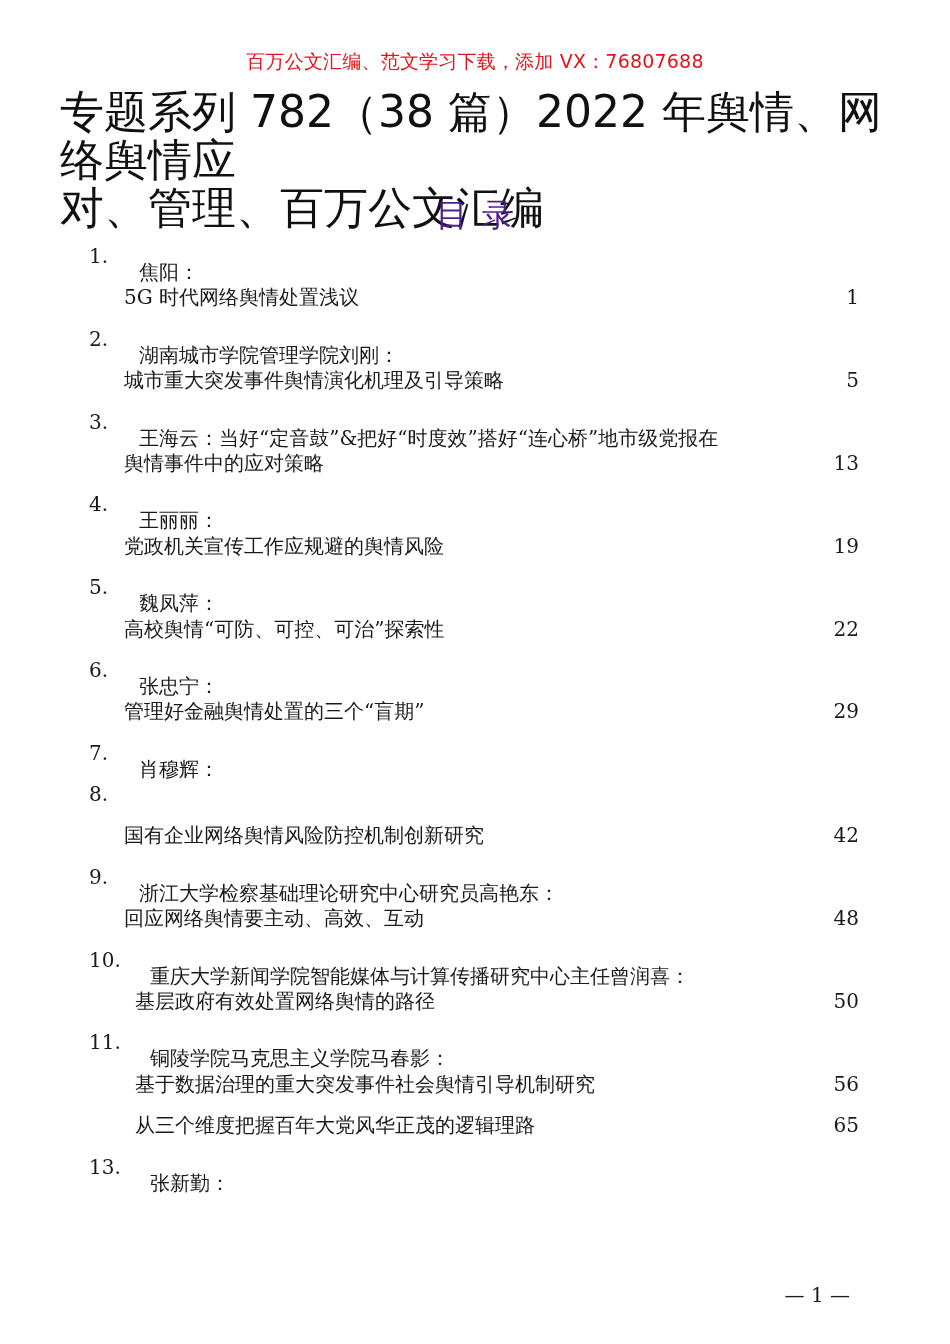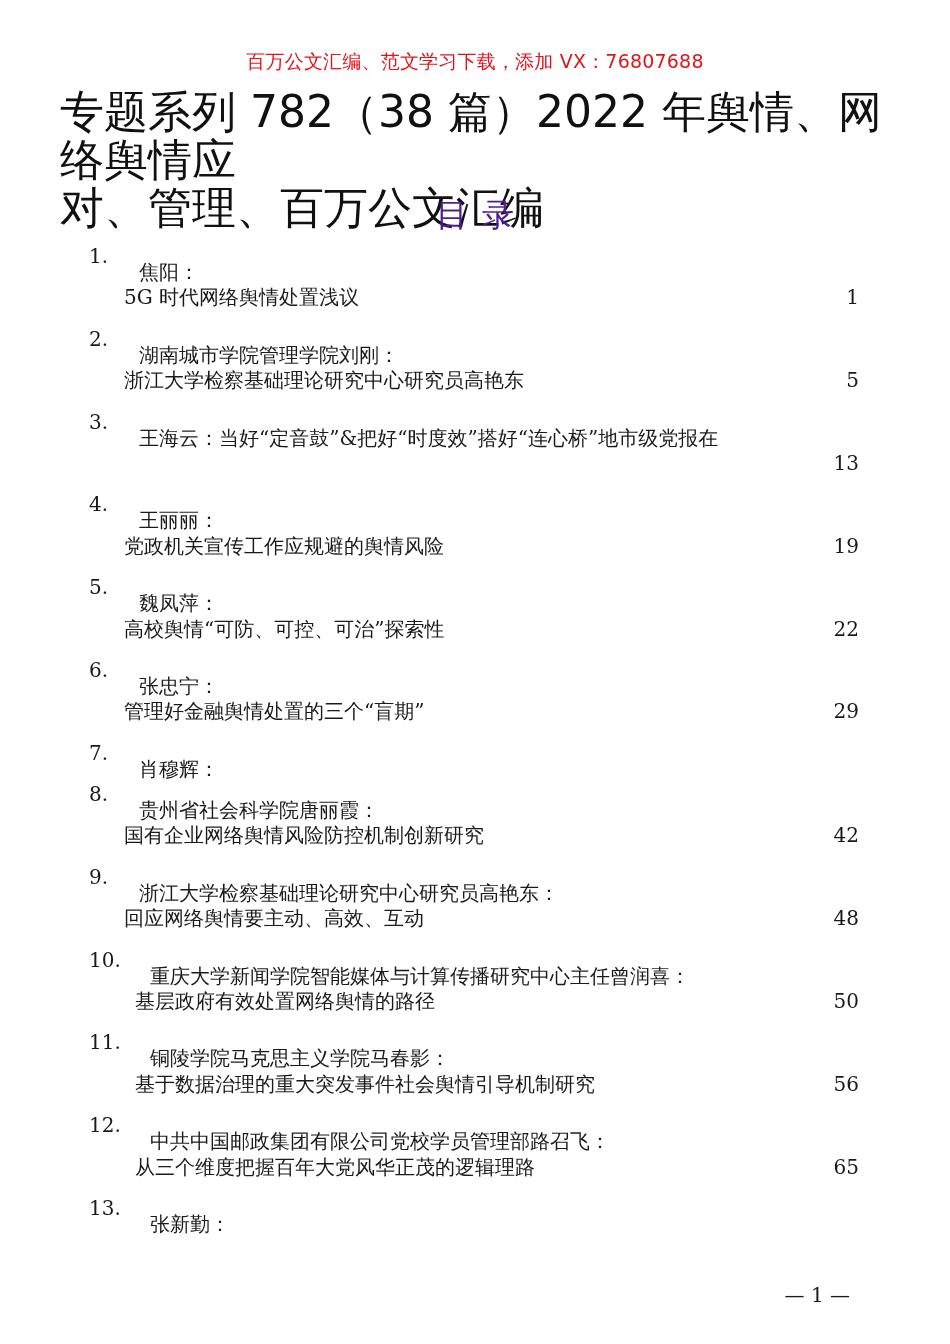--- a/index.html
+++ b/index.html
@@ -61,29 +61,30 @@
     <div class="toc-line">
       <span class="toc-subtitle">5G 时代网络舆情处置浅议</span>
       <span class="toc-page">1</span>
     </div>
 
     <div class="toc-line">
       <span class="toc-num">2.</span>
       <span class="toc-author">湖南城市学院管理学院刘刚：</span>
     </div>
     <div class="toc-line">
-      <span class="toc-subtitle">浙江大学检察基础理论研究中心研究员高艳东</span>
+      <span class="toc-subtitle">城市重大突发事件舆情演化机理及引导策略</span>
       <span class="toc-page">5</span>
     </div>
 
     <div class="toc-line">
       <span class="toc-num">3.</span>
       <span class="toc-author">王海云：当好“定音鼓”&amp;把好“时度效”搭好“连心桥”地市级党报在</span>
     </div>
     <div class="toc-line">
+      <span class="toc-subtitle">舆情事件中的应对策略</span>
       <span class="toc-page">13</span>
     </div>
 
     <div class="toc-line">
       <span class="toc-num">4.</span>
       <span class="toc-author">王丽丽：</span>
     </div>
     <div class="toc-line">
       <span class="toc-subtitle">党政机关宣传工作应规避的舆情风险</span>
       <span class="toc-page">19</span>
@@ -107,21 +108,20 @@
       <span class="toc-page">29</span>
     </div>
 
     <div class="toc-line">
       <span class="toc-num">7.</span>
       <span class="toc-author">肖穆辉：</span>
     </div>
 
     <div class="toc-line">
       <span class="toc-num">8.</span>
-      <span class="toc-author">贵州省社会科学院唐丽霞：</span>
     </div>
     <div class="toc-line">
       <span class="toc-subtitle">国有企业网络舆情风险防控机制创新研究</span>
       <span class="toc-page">42</span>
     </div>
 
     <div class="toc-line">
       <span class="toc-num">9.</span>
       <span class="toc-author">浙江大学检察基础理论研究中心研究员高艳东：</span>
     </div>
@@ -142,24 +142,20 @@
     <div class="toc-line">
       <span class="toc-num">11.</span>
       <span class="toc-author wide">铜陵学院马克思主义学院马春影：</span>
     </div>
     <div class="toc-line">
       <span class="toc-subtitle wide">基于数据治理的重大突发事件社会舆情引导机制研究</span>
       <span class="toc-page">56</span>
     </div>
 
     <div class="toc-line">
-      <span class="toc-num">12.</span>
-      <span class="toc-author wide">中共中国邮政集团有限公司党校学员管理部路召飞：</span>
-    </div>
-    <div class="toc-line">
       <span class="toc-subtitle wide">从三个维度把握百年大党风华正茂的逻辑理路</span>
       <span class="toc-page">65</span>
     </div>
 
     <div class="toc-line">
       <span class="toc-num">13.</span>
       <span class="toc-author wide">张新勤：</span>
     </div>
 
   </div>

